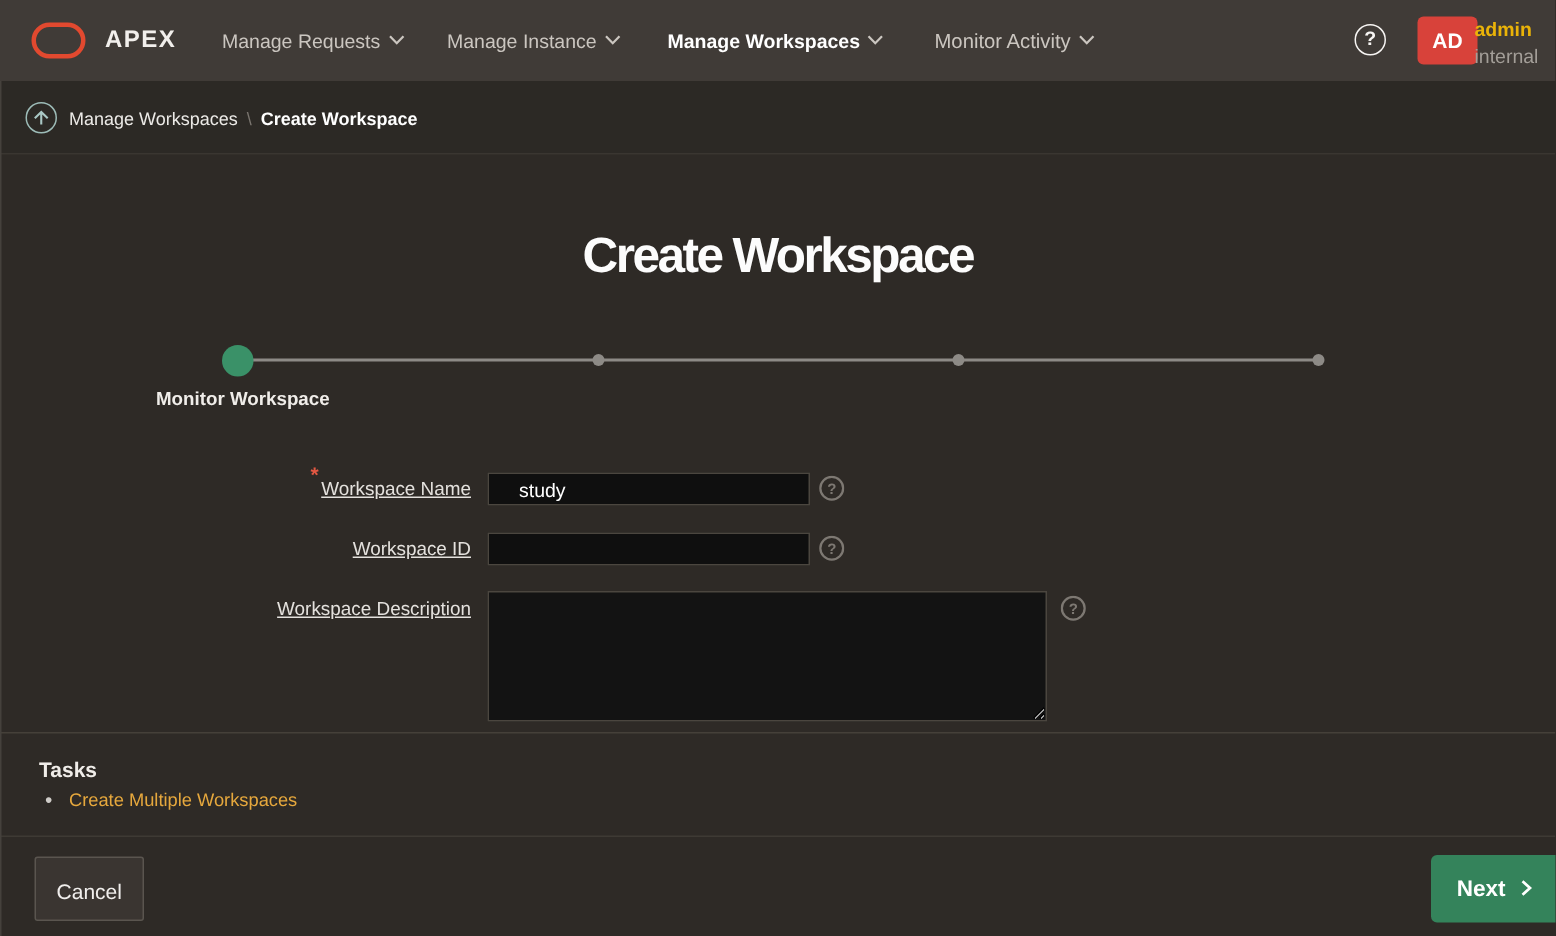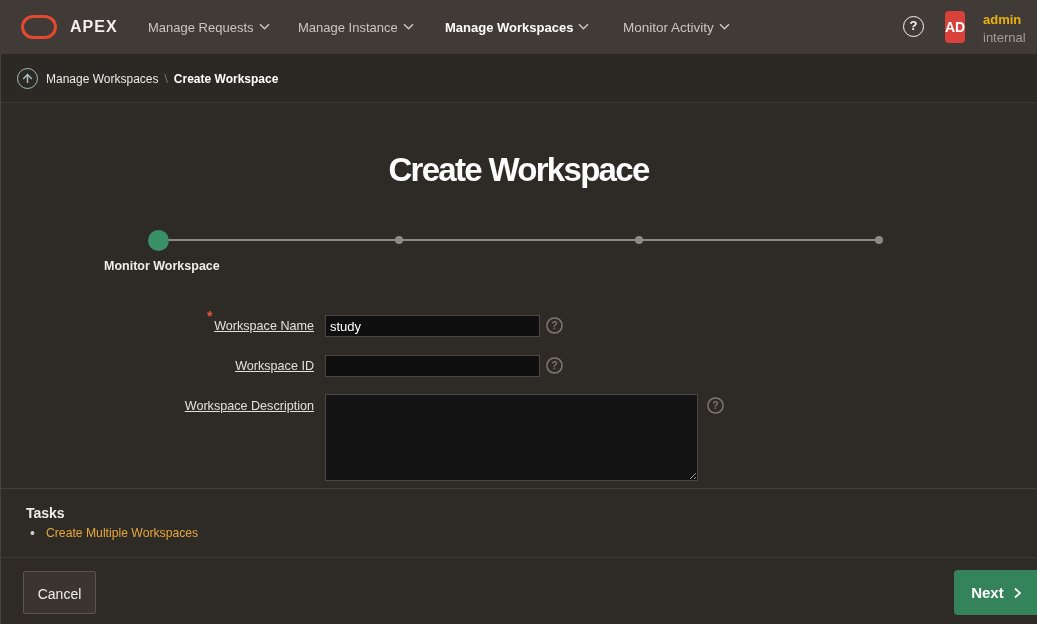--- a/index.html
+++ b/index.html
@@ -8,42 +8,42 @@
 
 
 .navbar { position:absolute; left:0; top:0; width:1037px; height:54px; background:#403b37; }
 .o-pill { position:absolute; left:21px; top:15px; width:36px; height:24px; border:3.5px solid #e2492f; border-radius:12px; }
 .apex { position:absolute; left:70px; top:18px; font-size:16px; font-weight:bold; letter-spacing:1px; color:#f2efec; }
 .mi { position:absolute; top:20px; font-size:13px; color:#cbc6c0; }
 .mi b { font-weight:bold; color:#fff; }
 .chev { display:inline-block; width:11px; height:8px; margin-left:5px; position:relative; top:-1px; }
 .chev svg { display:block; }
 .help-circ { position:absolute; left:903px; top:16px; width:21px; height:21px; border:1.6px solid #f7f5f3; border-radius:50%; color:#f7f5f3; font-size:13px; font-weight:bold; text-align:center; line-height:18px; }
-.avatar { position:absolute; left:945px; top:11px; width:20px; height:32px; background:#d8423a; border-radius:4px; color:#fff; font-weight:bold; font-size:14px; text-align:center; line-height:32px; }
+.avatar { position:absolute; left:945px; top:11px; width:40px; height:32px; background:#d8423a; border-radius:4px; color:#fff; font-weight:bold; font-size:14px; text-align:center; line-height:32px; }
 .uname { position:absolute; left:983px; top:12px; font-size:13px; font-weight:bold; color:#eab308; }
 .uinternal { position:absolute; left:983px; top:30px; font-size:13px; color:#a39e98; }
 
 
 .crumbbar { position:absolute; left:0; top:54px; width:1037px; height:49px; background:#2c2925; border-bottom:1px solid #3a3631; }
 .upicon { position:absolute; left:17px; top:14px; width:21px; height:21px; border:1.3px solid #9dbcb8; border-radius:50%; }
 .crumb { position:absolute; left:46px; top:18px; font-size:12px; color:#eceae7; }
 .crumb .sep { color:#7a756f; margin:0 6px; }
 .crumb b { color:#fff; }
 
 
 .title { position:absolute; left:0; top:151px; width:1037px; text-align:center; font-size:33px; letter-spacing:-1.7px; font-weight:bold; color:#fcfcfc; }
 
 .wiz-line { position:absolute; left:159px; top:239px; width:720px; height:2px; background:#8d8a86; }
 .dot-green { position:absolute; left:148px; top:230px; width:21px; height:21px; border-radius:50%; background:#3a9168; }
 .dot-sm { position:absolute; top:236px; width:8px; height:8px; border-radius:50%; background:#8d8a86; }
 .wiz-label { position:absolute; left:104px; top:259px; font-size:12.5px; font-weight:bold; color:#f0ede9; }
 
 .flabel { position:absolute; width:314px; text-align:right; font-size:12.6px; color:#e4e1dd;text-decoration:underline; }
 .req { position:absolute; left:207px; top:308px; color:#e35843; font-size:14px; font-weight:bold; }
-.finput { position:absolute; left:325px; width:215px; height:22px; background:#0f0f0f; border:1px solid #4b463f; color:#fff; font-size:13px; font-family:"Liberation Sans", sans-serif; padding:0 4px; }
+.finput { position:absolute; left:325px; width:215px; height:22px; background:#0f0f0f; border:1px solid #4b463f; color:#fff; font-size:13px; font-family:"Liberation Sans", sans-serif; padding:0 20px; }
 .ftextarea { position:absolute; left:325px; top:394px; width:373px; height:87px; background:#131313; border:1px solid #4b463f; resize:both; }
 .qicon { position:absolute; width:17px; height:17px; }
 
 
 .sepline { position:absolute; left:0; width:1037px; height:1px; background:#454039; }
 .tasks-h { position:absolute; left:26px; top:505px; font-size:14px; font-weight:bold; color:#f0ede9; }
 .task-li { position:absolute; left:46px; top:526px; font-size:12.2px; color:#e6a83d; }
 .task-bullet { position:absolute; left:30px; top:525px; font-size:14px; color:#cfccc8; }
 
 

